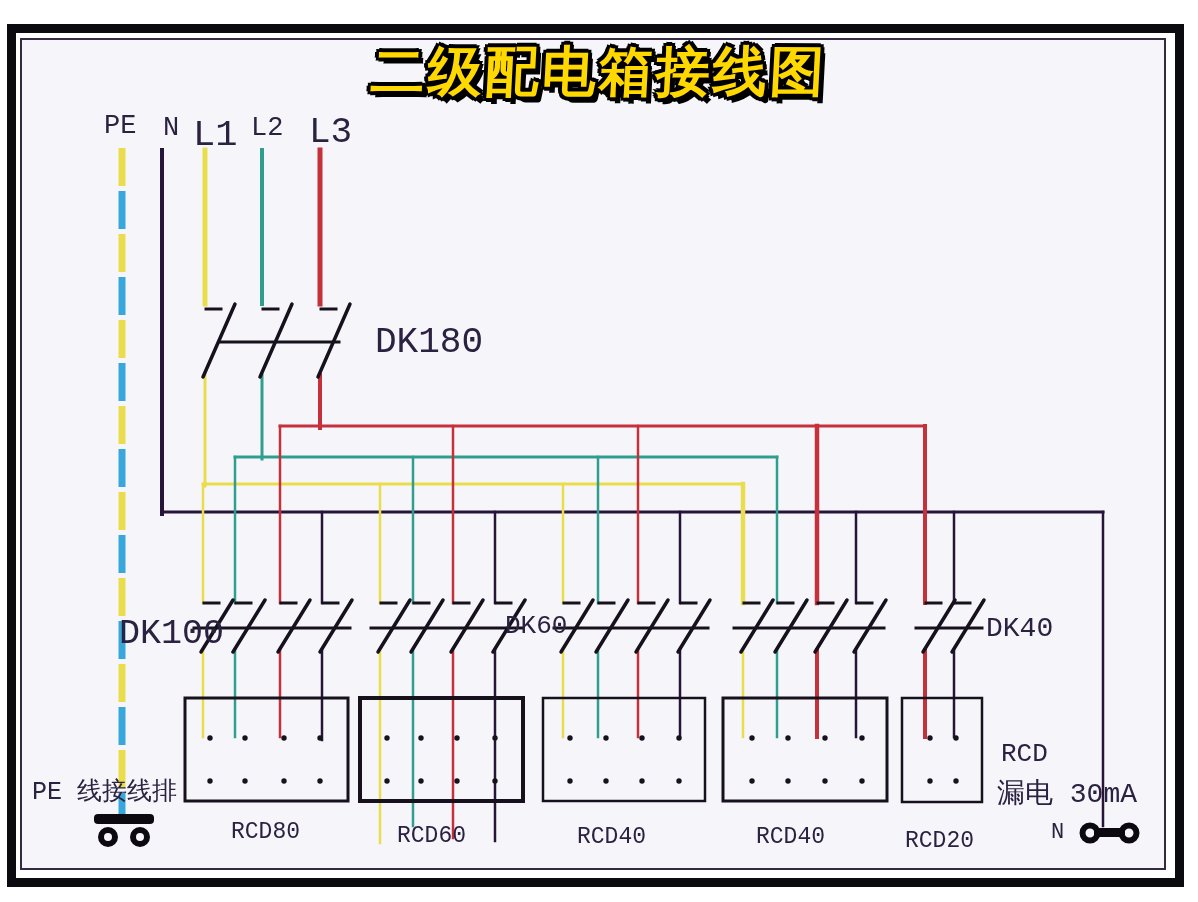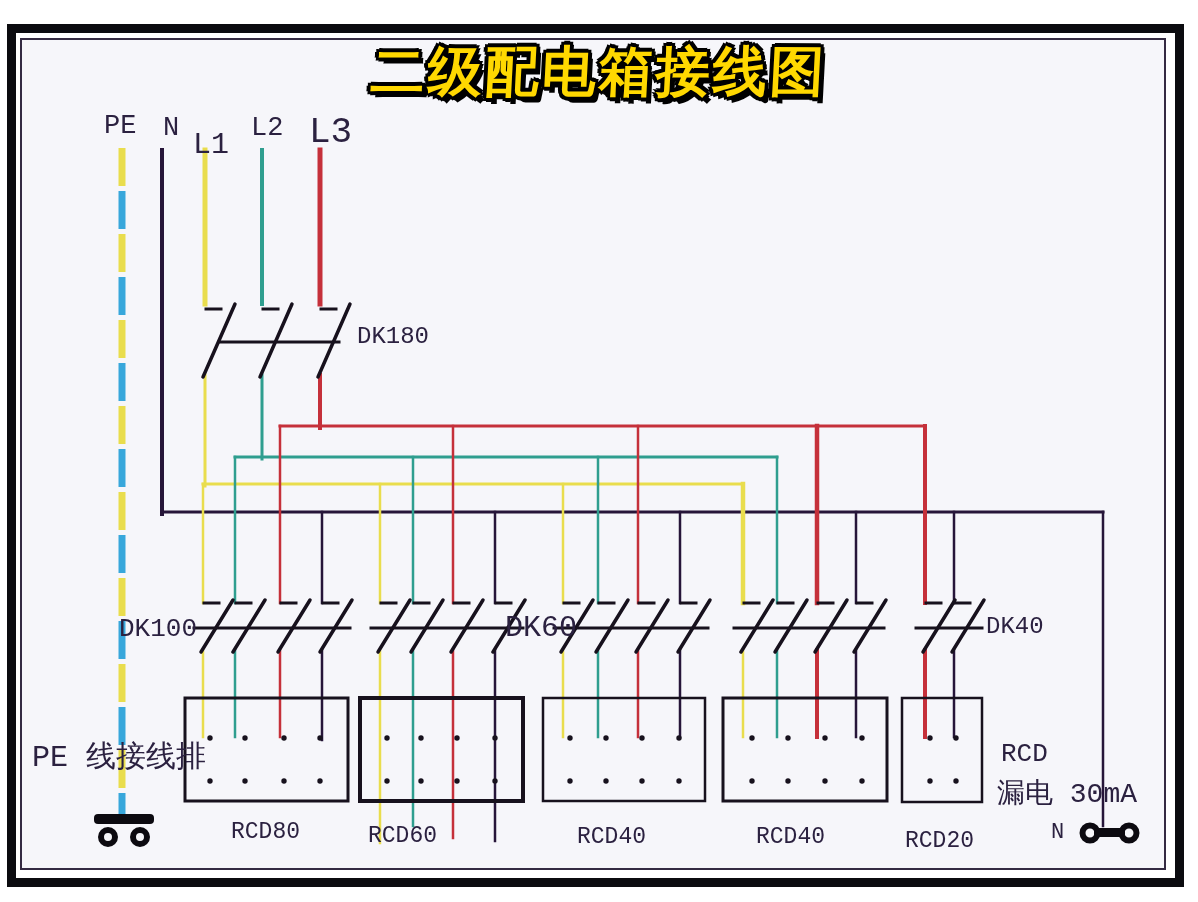--- a/index.html
+++ b/index.html
@@ -193,31 +193,31 @@
       <circle cx="108" cy="837" r="7" fill="none" stroke="#0c0a10" stroke-width="6"></circle>
       <circle cx="140" cy="837" r="7" fill="none" stroke="#0c0a10" stroke-width="6"></circle>
       <circle cx="1090" cy="833" r="7.5" fill="none" stroke="#0c0a10" stroke-width="6"></circle>
       <circle cx="1129" cy="833" r="7.5" fill="none" stroke="#0c0a10" stroke-width="6"></circle>
       <rect x="1094" y="828" width="31" height="9" rx="3" fill="#0c0a10"></rect>
     </svg>
 
   <div id="labels-layer">
       <div class="diagram-label" style="left: 104px; top: 112px; font-size: 27px;">PE</div>
       <div class="diagram-label" style="left: 163px; top: 114px; font-size: 27px;">N</div>
-      <div class="diagram-label" style="left: 193px; top: 130px; font-size: 30px;">L1</div>
+      <div class="diagram-label" style="left: 193px; top: 116px; font-size: 37px;">L1</div>
       <div class="diagram-label" style="left: 251px; top: 114px; font-size: 27px;">L2</div>
       <div class="diagram-label" style="left: 309px; top: 114px; font-size: 36px;">L3</div>
       <div class="diagram-label" style="left: 1001px; top: 741px; font-size: 26px;">RCD</div>
       <div class="diagram-label" style="left: 997px; top: 780px; font-size: 28px;">漏电 30mA</div>
       <div class="diagram-label" style="left: 1051px; top: 821px; font-size: 22px;">N</div>
-      <div class="diagram-label" style="left: 32px; top: 743px; font-size: 30px;">PE 线接线排</div>
-      <div class="diagram-label" style="left: 357px; top: 324px; font-size: 24px;">DK180</div>
-      <div class="diagram-label" style="left: 119px; top: 616px; font-size: 26px;">DK100</div>
-      <div class="diagram-label" style="left: 505px; top: 613px; font-size: 30px;">DK60</div>
-      <div class="diagram-label" style="left: 986px; top: 614px; font-size: 24px;">DK40</div>
+      <div class="diagram-label" style="left: 32px; top: 780px; font-size: 25px;">PE 线接线排</div>
+      <div class="diagram-label" style="left: 375px; top: 324px; font-size: 36px;">DK180</div>
+      <div class="diagram-label" style="left: 119px; top: 616px; font-size: 35px;">DK100</div>
+      <div class="diagram-label" style="left: 505px; top: 613px; font-size: 26px;">DK60</div>
+      <div class="diagram-label" style="left: 986px; top: 614px; font-size: 28px;">DK40</div>
       <div class="diagram-label" style="left: 231px; top: 820px; font-size: 23px; text-align: center;">RCD80</div>
-      <div class="diagram-label" style="left: 368px; top: 824px; font-size: 23px;">RCD60</div>
+      <div class="diagram-label" style="left: 397px; top: 824px; font-size: 23px;">RCD60</div>
       <div class="diagram-label" style="left: 577px; top: 825px; font-size: 23px;">RCD40</div>
       <div class="diagram-label" style="left: 756px; top: 825px; font-size: 23px;">RCD40</div>
       <div class="diagram-label" style="left: 905px; top: 829px; font-size: 23px;">RCD20</div>
     </div>
 
 </div>
 
 </body></html>

